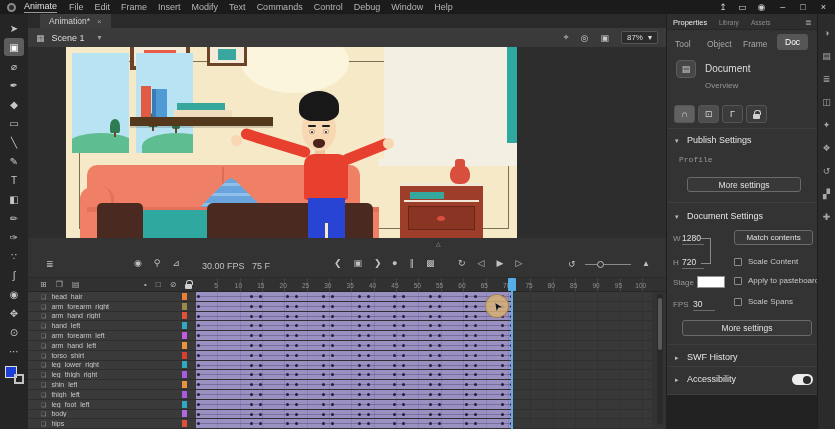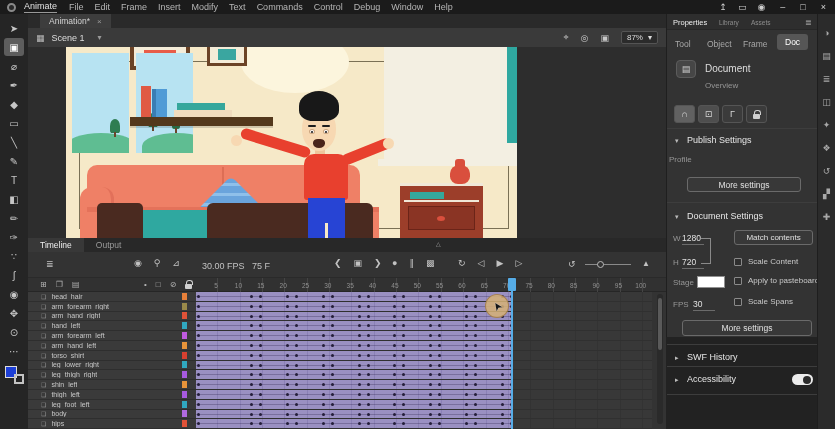--- a/index.html
+++ b/index.html
@@ -139,21 +139,21 @@
   .playhead-line{position:absolute;left:483px;top:40px;width:2px;height:151px;background:#56ade8;z-index:6;}
   .playhead-head{position:absolute;left:480px;top:40px;width:8px;height:13px;background:#56ade8;border-radius:1px;z-index:7;}
   .tl-scrollbar{position:absolute;right:3px;top:56px;width:6px;height:130px;background:#2a2a2a;border-radius:3px;}
   .tl-scrollbar .thumb{position:absolute;left:1px;top:4px;width:4px;height:52px;background:#5a5a5a;border-radius:2px;}
   .cursor-hint{position:absolute;left:457px;top:56px;width:24px;height:24px;border-radius:50%;
     background:rgba(214,178,118,.85);border:1px solid rgba(140,100,50,.6);z-index:8;}
   .cursor-hint .arrow{position:absolute;left:7px;top:5px;font-size:11px;color:#161616;transform:rotate(-125deg);
     text-shadow:0 0 1px #fff;}
 
   
-  .props{position:absolute;left:666px;top:14px;width:151px;height:323px;background:#333;border-left:1px solid #1f1f1f;z-index:20;}
+  .props{position:absolute;left:666px;top:14px;width:151px;height:381px;background:#333;border-left:1px solid #1f1f1f;z-index:20;}
   .props div,.props span,.props button{position:absolute;}
   .p-header{left:0;top:0;width:100%;height:16px;background:#2e2e2e;border-bottom:1px solid #272727;}
   .p-tab0{left:6px;top:4px;font-size:7.5px;color:#eee;}
   .p-tab1{left:52px;top:5px;font-size:6.5px;color:#8d8d8d;}
   .p-tab2{left:84px;top:5px;font-size:6.5px;color:#8d8d8d;}
   .p-menu{left:138px;top:4px;font-size:8px;color:#9a9a9a;}
   .m-tab{font-size:8.5px;color:#a8a8a8;top:25px;}
   .m-tab0{left:8px;} .m-tab1{left:40px;} .m-tab2{left:76px;}
   .m-tab3{left:110px;top:20px;background:#565656;color:#fff;border-radius:3px;padding:3px 8px;font-size:8.5px;}
   .doc-icon{left:9px;top:46px;width:20px;height:18px;background:#464646;border:1px solid #5c5c5c;border-radius:4px;
@@ -331,24 +331,20 @@
       <div class="man-eye l"></div>
       <div class="man-eye r"></div>
       <div class="man-pupil l"></div>
       <div class="man-pupil r"></div>
       <div class="man-mouth"></div>
     </div>
   </div>
 
 
   <div class="timeline">
-    <div class="tl-tabs">
-      <div class="tl-tab active">Timeline</div>
-      <div class="tl-tab">Output</div>
-    </div>
     <div class="tl-toolbar">
       <span style="position:absolute;left:18px;top:7px;">≣</span>
       <div class="tlt" id="tl-mid" style="left:106px;">
           <span>◉</span>
           <span>⚲</span>
           <span>⊿</span>
         </div>
       <span class="tl-text" style="left:174px;">30.00 FPS</span>
       <span class="tl-text" style="left:224px;">75 F</span>
       <div class="tlt" id="tl-nav" style="left:306px;">
@@ -808,21 +804,21 @@
         <div class="snap-btn" style="left: 31px; background: rgb(78, 78, 78);">⊡</div>
         <div class="snap-btn" style="left: 55px; background: rgb(59, 59, 59);">Γ</div>
         <div class="snap-btn" style="left: 79px; background: rgb(59, 59, 59);">
           <span class="css-lock"></span>
         </div>
       </div>
 
     <div class="divider" style="top:114px;"></div>
     <span class="sec-chev" style="left:8px;top:123px;">▾</span>
     <span class="sec-head" style="left:20px;top:121px;">Publish Settings</span>
-    <span class="p-label" style="left:2px;top:141px;">Profile</span>
+    <span class="p-label" style="left:12px;top:141px;font-family:Liberation Mono, monospace;">Profile</span>
     <button class="p-btn" style="left:20px;top:163px;width:114px;height:15px;">More settings</button>
 
     <div class="divider" style="top:188px;"></div>
     <span class="sec-chev" style="left:8px;top:199px;">▾</span>
     <span class="sec-head" style="left:20px;top:197px;">Document Settings</span>
 
     <span class="p-label" style="left:6px;top:220px;">W</span>
     <span class="p-value" style="left:15px;top:219px;">1280</span>
     <div class="wh-link"></div>
     <button class="p-btn" style="left:67px;top:216px;width:79px;height:15px;font-size:8px;">Match contents</button>

